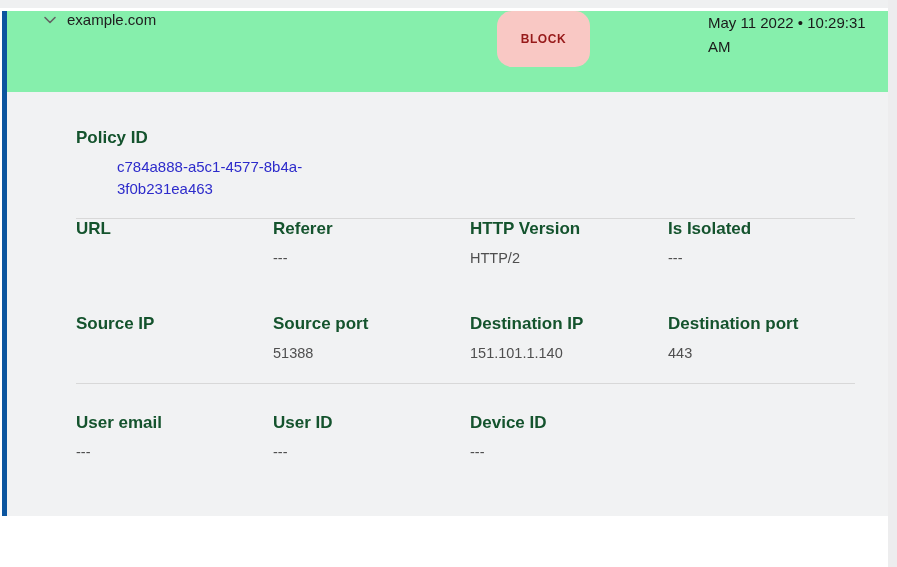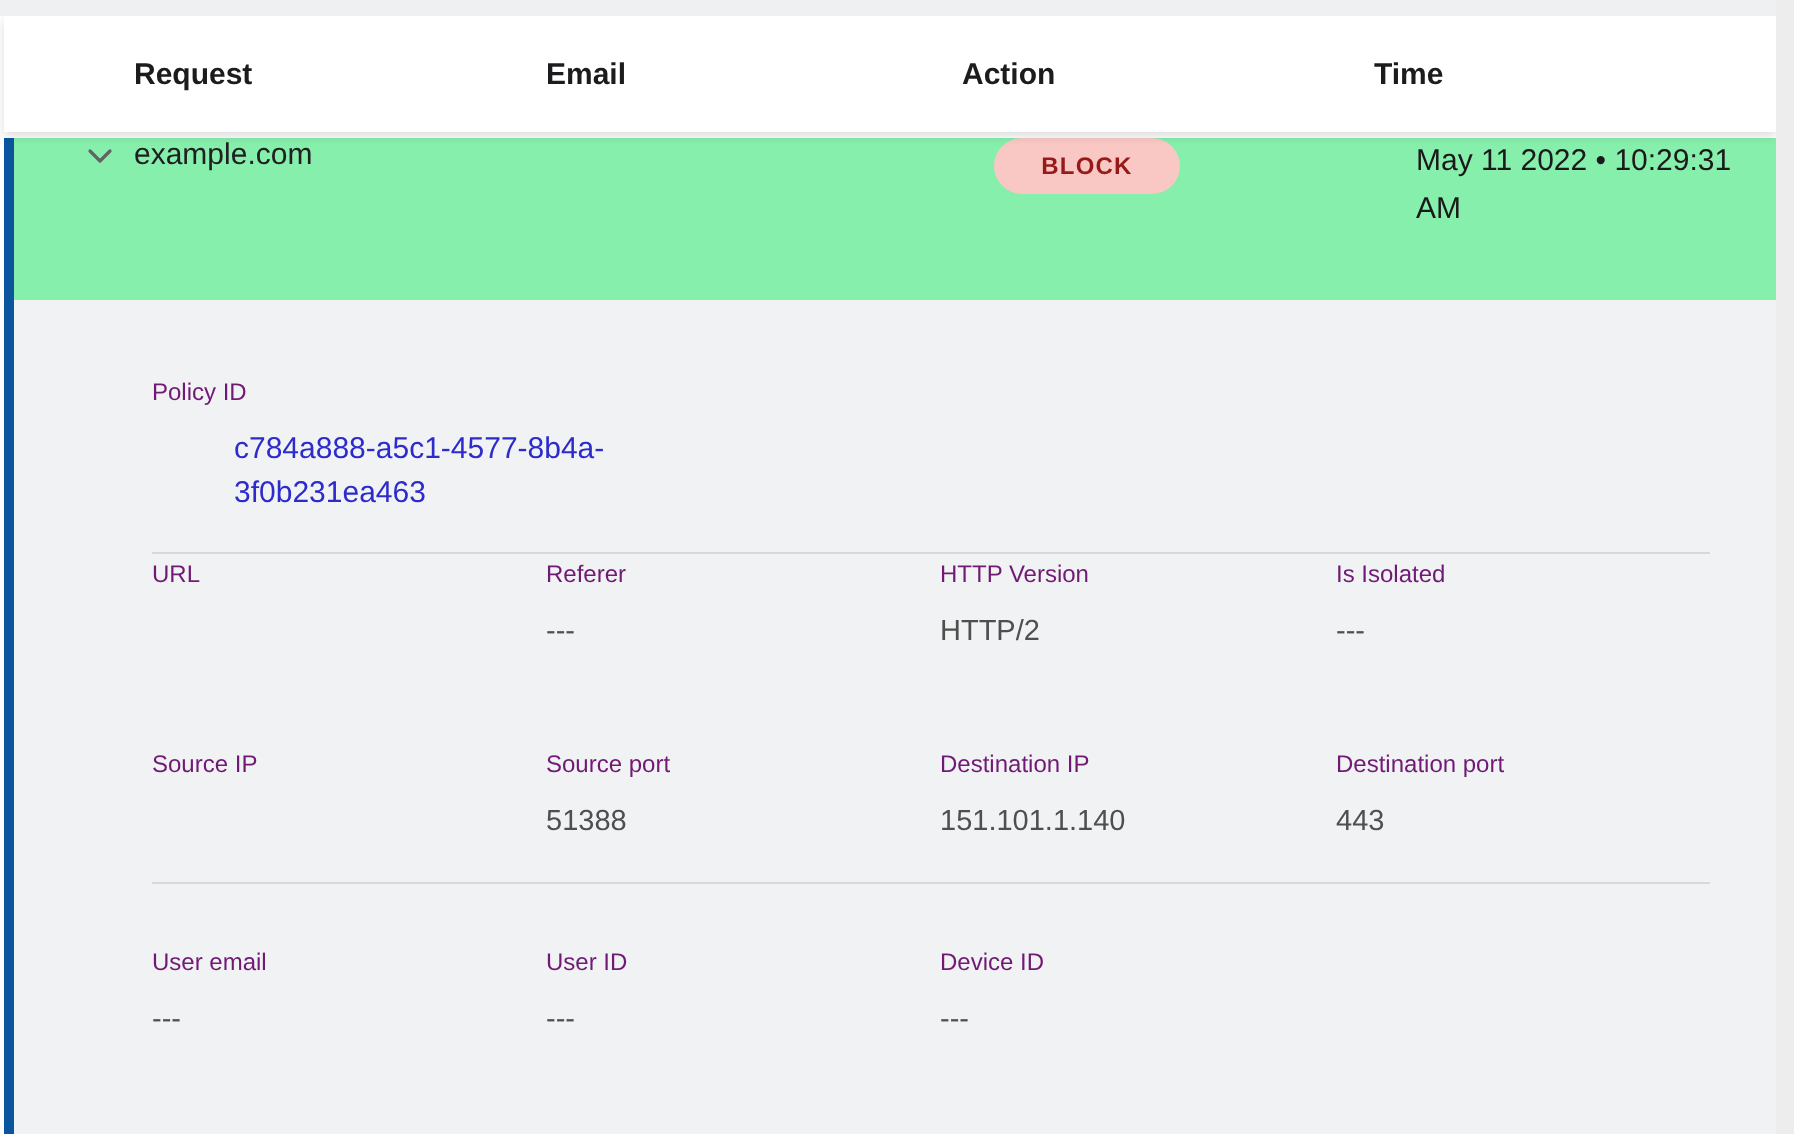--- a/index.html
+++ b/index.html
@@ -42,34 +42,34 @@
   }
   .cell-request { width:266px; display:flex; align-items:center; padding-left:35px; }
   .chevron { width:16px; height:16px; display:flex; align-items:center; justify-content:center; }
   .request-text { margin-left:9px; font-size:15px; color:#202020; }
   .cell-email { width:208px; font-size:15px; color:#202020; }
   .cell-action { width:206px; }
   .badge {
     display:inline-block; margin-left:3px;
     background:#f9c8c4; color:#971a1a;
     font-size:12px; font-weight:bold; letter-spacing:0.6px;
-    padding:7px 24px; border-radius:15px;
+    padding:21px 24px; border-radius:15px;
   }
   .cell-time { flex:1; }
   .time-text { width:180px; font-size:15px; line-height:24px; color:#1a1a1a; }
 
   
   .detail {
     background:#f1f2f3;
     border-left:5px solid #0b559f;
     height:424px;
     padding:36px 33px 0 69px;
     overflow:hidden;
   }
-  .field-label { font-size:12px; font-weight:normal; color:#701a75; line-height:20px; }
+  .field-label { font-size:17px; font-weight:bold; color:#14532d; line-height:20px; }
   .field-value { font-size:14.5px; color:#4f4f4f; line-height:20px; margin-top:9px; }
   .policy-link {
     display:block; margin-top:8px; width:196px;
     font-size:15px; line-height:22px;
     color:#2d2bcb; text-decoration:none;
     overflow-wrap:anywhere;
     margin-left:41px;
   }
   .divider { border:none; border-top:1px solid #d8d8d8; height:0; }
   .div1 { margin-top:18px; }
@@ -84,26 +84,20 @@
   .sec-c { margin-top:29px; }
 </style>
 </head>
 <body>
 
 <div class="gutter-top"></div>
 <div class="gutter-right"></div>
 
 <div class="card">
 
-  <div class="thead">
-    <div class="th c1">Request</div>
-    <div class="th c2">Email</div>
-    <div class="th c3">Action</div>
-    <div class="th c4">Time</div>
-  </div>
 
   <div class="log-row">
     <div class="cell-request">
       <span class="chevron">
         <svg width="16" height="16" viewBox="0 0 16 16">
           <path d="M3 5.5 L8 10.5 L13 5.5" stroke="#636363" stroke-width="1.6" fill="none" stroke-linecap="round" stroke-linejoin="round"></path>
         </svg>
       </span>
       <span class="request-text">example.com</span>
     </div>

